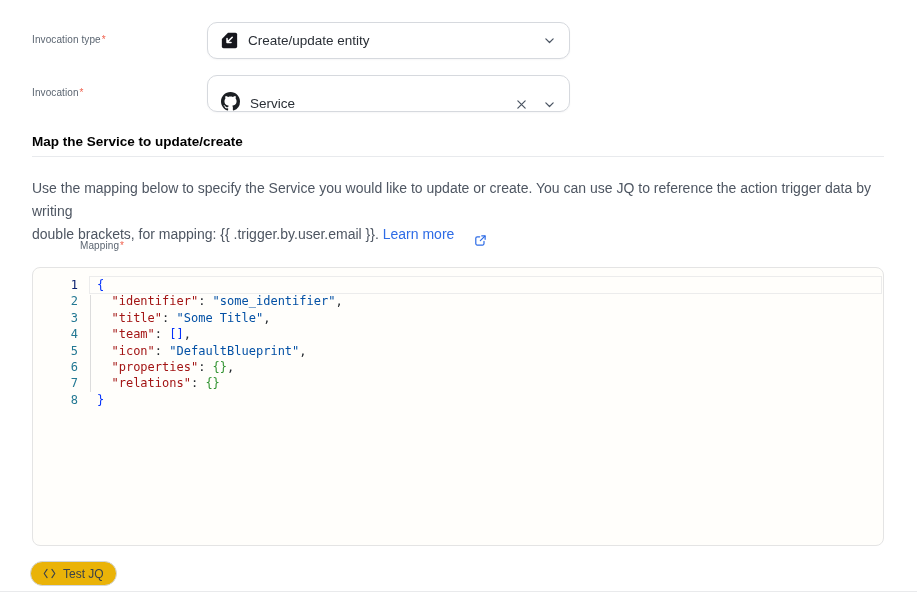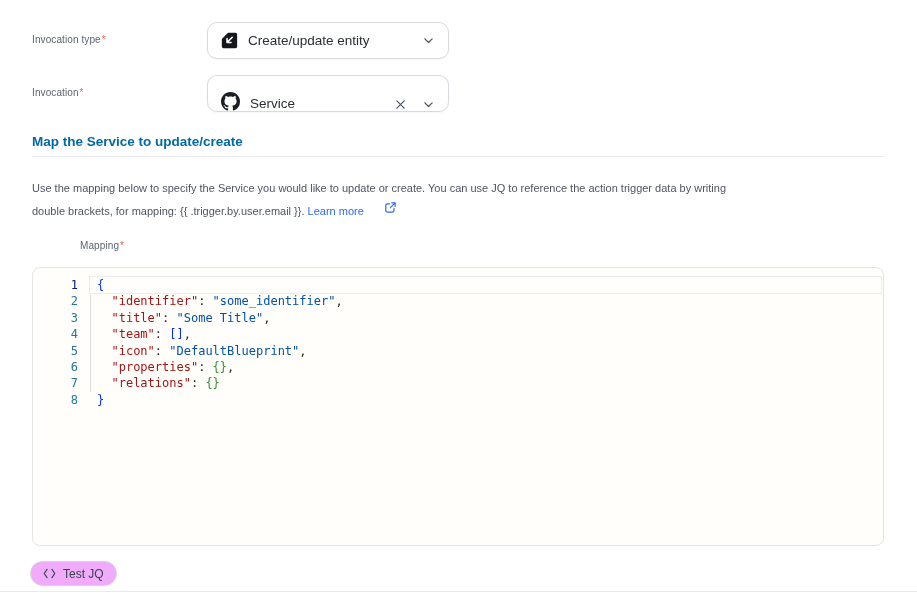--- a/index.html
+++ b/index.html
@@ -2,33 +2,33 @@
 <html><head>
 <meta charset="utf-8">
 <style>
   * { margin:0; padding:0; box-sizing:border-box; }
   body { background:#ffffff; font-family:"Liberation Sans", sans-serif; }
   .page { position:relative; width:917px; height:596px; background:#ffffff; overflow:hidden; }
 
   .field-label { position:absolute; left:32px; font-size:10px; color:#5b6571; letter-spacing:.1px; }
   .req { color:#f0614e; margin-left:1px; }
 
-  .select { position:absolute; left:207px; width:242px; height:37px; background:#fff;
+  .select { position:absolute; left:207px; width:363px; height:37px; background:#fff;
             border:1px solid #d6d9de; border-radius:10px; display:flex; align-items:center;
             padding:0 13px; gap:10px; cursor:pointer; box-shadow:0 1px 2px rgba(16,24,40,.04); }
   .select .value { font-size:13.5px; color:#2a2f36; }
   .select .right-icons { margin-left:auto; display:flex; align-items:center; gap:15px; }
   .icon { display:inline-flex; align-items:center; justify-content:center; }
 
-  .section-heading { position:absolute; left:32px; top:134px; font-size:13.5px; font-weight:700; color:#0369a1; }
+  .section-heading { position:absolute; left:32px; top:134px; font-size:13.5px; font-weight:700; color:#000000; }
   .divider { position:absolute; left:32px; top:156px; width:852px; height:1px; background:#e8eaed; }
 
-  .description { position:absolute; left:32px; top:177px; width:856px; font-size:11px;
+  .description { position:absolute; left:32px; top:177px; width:856px; font-size:14px;
                  line-height:23px; color:#4e5662; }
-  .learn-more { color:#2e6ce6; text-decoration:none; display:inline-flex; align-items:flex-start; gap:20px; }
+  .learn-more { color:#2e6ce6; text-decoration:none; display:inline-flex; align-items:flex-end; gap:20px; }
   .learn-more svg { position:relative; top:1px; }
 
   .editor { position:absolute; left:32px; top:267px; width:852px; height:279px; background:#fffefb;
             border:1px solid #e4e4e4; border-radius:8px; overflow:hidden; }
   .ed-currentline { position:absolute; top:8px; left:56px; right:1px; height:18px;
                     border:1px solid #ececec; pointer-events:none; }
   .ed-indent-guide { position:absolute; left:57px; top:27px; width:1px; height:97px; background:#dcdcdc; }
   .ed-rows { padding-top:9px; }
   .ed-row { display:flex; height:16.4px; line-height:16.4px; font-size:12px;
             font-family:"DejaVu Sans Mono", monospace; }
@@ -36,21 +36,21 @@
            user-select:none; }
   .ed-ln.active { color:#0b216f; }
   .ed-code { padding-left:8px; white-space:pre; }
   .tk-p { color:#24292e; }
   .tk-k { color:#a31515; }
   .tk-s { color:#0451a5; }
   .tk-b1 { color:#0431fa; }
   .tk-b2 { color:#319331; }
 
   .test-jq-btn { position:absolute; left:30px; top:561px; height:25px; display:inline-flex;
-                 align-items:center; gap:7px; padding:0 12px; background:#f0abfc;
+                 align-items:center; gap:7px; padding:0 12px; background:#eab308;
                  border:1px solid #d3d7dc; border-radius:13px; font-size:12px; color:#3a4148;
                  cursor:pointer; font-family:"Liberation Sans", sans-serif; }
   .bottom-divider { position:absolute; left:0; top:591px; width:917px; height:1px; background:#e9eaec; }
 </style>
 </head>
 <body>
 
 <div class="page">
 
   <div class="field-label" style="top:34px;"><span>Invocation type</span><span class="req">*</span></div>

